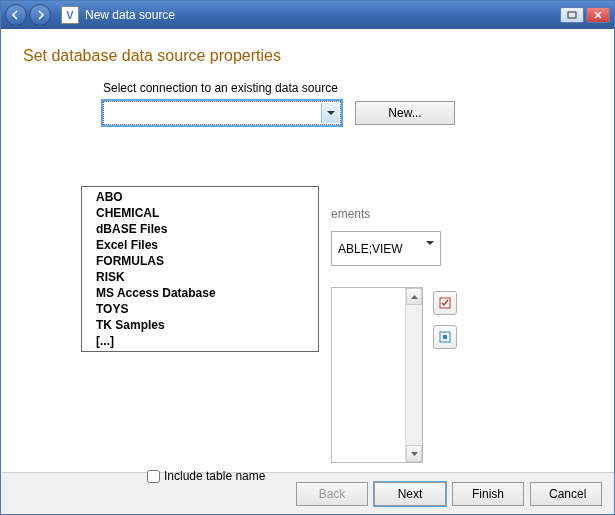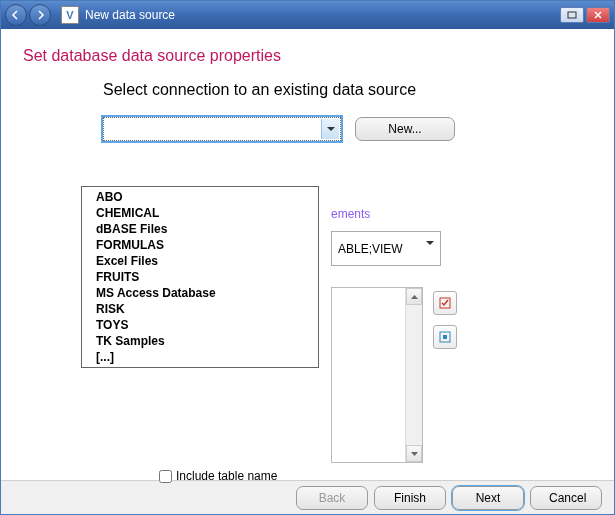--- a/index.html
+++ b/index.html
@@ -10,48 +10,48 @@
 .titlebar { height: 28px; background: linear-gradient(to bottom, #5a8cd0 0%, #3c6bb3 50%, #2f5a9a 100%); display: flex; align-items: center; padding: 0 4px; color: #fff; font-size: 12px; }
 .titlebar .nav-btn { width: 22px; height: 22px; border-radius: 50%; background: linear-gradient(to bottom, #6d98d4, #3c6bb3); border: 1px solid #2a4d80; display: flex; align-items: center; justify-content: center; margin-right: 2px; }
 .titlebar .nav-btn svg { width: 10px; height: 10px; }
 .titlebar .app-icon { width: 18px; height: 18px; background: #fff; border: 1px solid #888; margin: 0 6px 0 8px; display: flex; align-items: center; justify-content: center; color: #4a7ab8; font-weight: bold; font-size: 11px; }
 .titlebar .title-text { flex: 1; }
 .titlebar .win-controls { display: flex; gap: 2px; }
 .titlebar .win-btn { width: 24px; height: 16px; background: linear-gradient(to bottom, #e8f0fb, #c8d8ef); border: 1px solid #5a7db3; border-radius: 2px; display: flex; align-items: center; justify-content: center; font-size: 9px; }
 .titlebar .win-btn.close { background: linear-gradient(to bottom, #f08080, #d04040); color: #fff; }
 
 .content { flex: 1; padding: 18px 22px 10px 22px; position: relative; }
-.page-title { color: #be185d; font-size: 16px; font-weight: normal; margin-bottom: 16px; }
-.sub-label { font-size: 16px; margin-left: 80px; margin-bottom: 18px; }
+.page-title { color: #a16207; font-size: 16px; font-weight: normal; margin-bottom: 16px; }
+.sub-label { font-size: 12px; margin-left: 80px; margin-bottom: 6px; }
 
 .row1 { display: flex; align-items: center; margin-left: 80px; gap: 14px; position: relative; }
 .combo { width: 238px; height: 24px; border: 1px dotted #666; outline: 2px solid #5da7e8; background: #fff; position: relative; display: flex; align-items: center; }
 .combo .combo-arrow { position: absolute; right: 1px; top: 1px; width: 18px; height: 20px; background: linear-gradient(to bottom, #eaf3fc, #c9e0f5); border-left: 1px solid #9ac1e8; display: flex; align-items: center; justify-content: center; }
-.btn { height: 24px; padding: 0 18px; font-size: 12px; background: linear-gradient(to bottom, #f8f8f8, #e4e4e4); border: 1px solid #9a9a9a; border-radius: 7px; cursor: pointer; }
+.btn { height: 24px; padding: 0 18px; font-size: 12px; background: linear-gradient(to bottom, #f8f8f8, #e4e4e4); border: 1px solid #9a9a9a; border-radius: 0; cursor: pointer; }
 .btn.new { width: 100px; }
 
 .dropdown-list { position: absolute; left: 80px; top: 157px; width: 238px; background: #fff; border: 1px solid #666; z-index: 10; padding: 2px 4px; font-weight: bold; }
 .dropdown-list .item { font-size: 12px; padding: 1px 10px; cursor: pointer; }
 
-.right-faded { position: absolute; left: 330px; top: 178px; font-size: 12px; color: #8b5cf6; }
+.right-faded { position: absolute; left: 330px; top: 178px; font-size: 12px; color: #737373; }
 .right-combo { position: absolute; left: 330px; top: 202px; width: 110px; height: 35px; border: 1px solid #aaa; background: #fff; display: flex; align-items: center; padding: 0 6px; font-size: 12px; }
 .right-combo .arrow { position: absolute; right: 2px; top: 2px; width: 16px; height: 18px; display: flex; align-items: center; justify-content: center; }
 
 .list-container { position: absolute; left: 330px; top: 258px; width: 92px; height: 176px; border: 1px solid #bbb; background: #fff; }
 .scrollbar { position: absolute; right: 0; top: 0; width: 17px; height: 100%; background: #f0f0f0; border-left: 1px solid #ddd; }
 .scrollbar .sb-btn { height: 17px; background: linear-gradient(to bottom, #f8f8f8, #e4e4e4); border: 1px solid #ccc; display:flex; align-items:center; justify-content:center;}
 .scrollbar .sb-btn.bottom { position:absolute; bottom:0; width:100%; }
 
 .side-icons { position: absolute; left: 432px; top: 262px; display: flex; flex-direction: column; gap: 10px; }
 .side-icons .icon-btn { width: 24px; height: 24px; border: 1px solid #b0b0b0; border-radius: 3px; background: linear-gradient(to bottom, #fdfdfd, #ececec); display: flex; align-items: center; justify-content: center; }
 
-.include-row { position: absolute; left: 144px; top: 440px; display: flex; align-items: center; gap: 4px; font-size: 12px; padding-left: 14px; }
+.include-row { position: absolute; left: 132px; top: 440px; display: flex; align-items: center; gap: 4px; font-size: 12px; padding-left: 14px; }
 .include-row input { width: 13px; height: 13px; }
 
-.footer { height: 34px; border-top: 1px solid #d0d0d0; background: #f0f0f0; display: flex; align-items: center; justify-content: flex-end; padding: 0 12px; gap: 6px; }
+.footer { height: 42px; border-top: 1px solid #d0d0d0; background: #f0f0f0; display: flex; align-items: center; justify-content: flex-end; padding: 0 12px; gap: 6px; }
 .footer .btn { width: 72px; }
 .footer .btn.disabled { color: #999; }
 .footer .btn.default { outline: 1px solid #5da7e8; }
 
 svg { display:block; }
 </style>
 </head>
 <body>
 
 <div class="window">
@@ -135,36 +135,35 @@
             <rect x="2" y="2" width="10" height="10" stroke="#2e86c1" fill="none"></rect>
             <rect x="5" y="5" width="4" height="4" fill="#2e86c1"></rect>
           </svg>
       </div>
     </div>
 
     <div class="dropdown-list">
       <div class="item">ABO</div>
       <div class="item">CHEMICAL</div>
       <div class="item">dBASE Files</div>
+      <div class="item">Excel Files</div>
       <div class="item">FORMULAS</div>
-      <div class="item">Excel Files</div>
-      <div class="item">FRUITS</div>
+      <div class="item">RISK</div>
       <div class="item">MS Access Database</div>
-      <div class="item">RISK</div>
       <div class="item">TOYS</div>
       <div class="item">TK Samples</div>
       <div class="item">[...]</div>
     </div>
 
     <div class="include-row">
       <input type="checkbox" style="">
       <span>Include table name</span>
     </div>
   </div>
 
   <div class="footer">
     <button class="btn disabled">Back</button>
+    <button class="btn default">Next</button>
     <button class="btn">Finish</button>
-    <button class="btn default">Next</button>
     <button class="btn">Cancel</button>
   </div>
 
 </div>
 
 </body></html>

